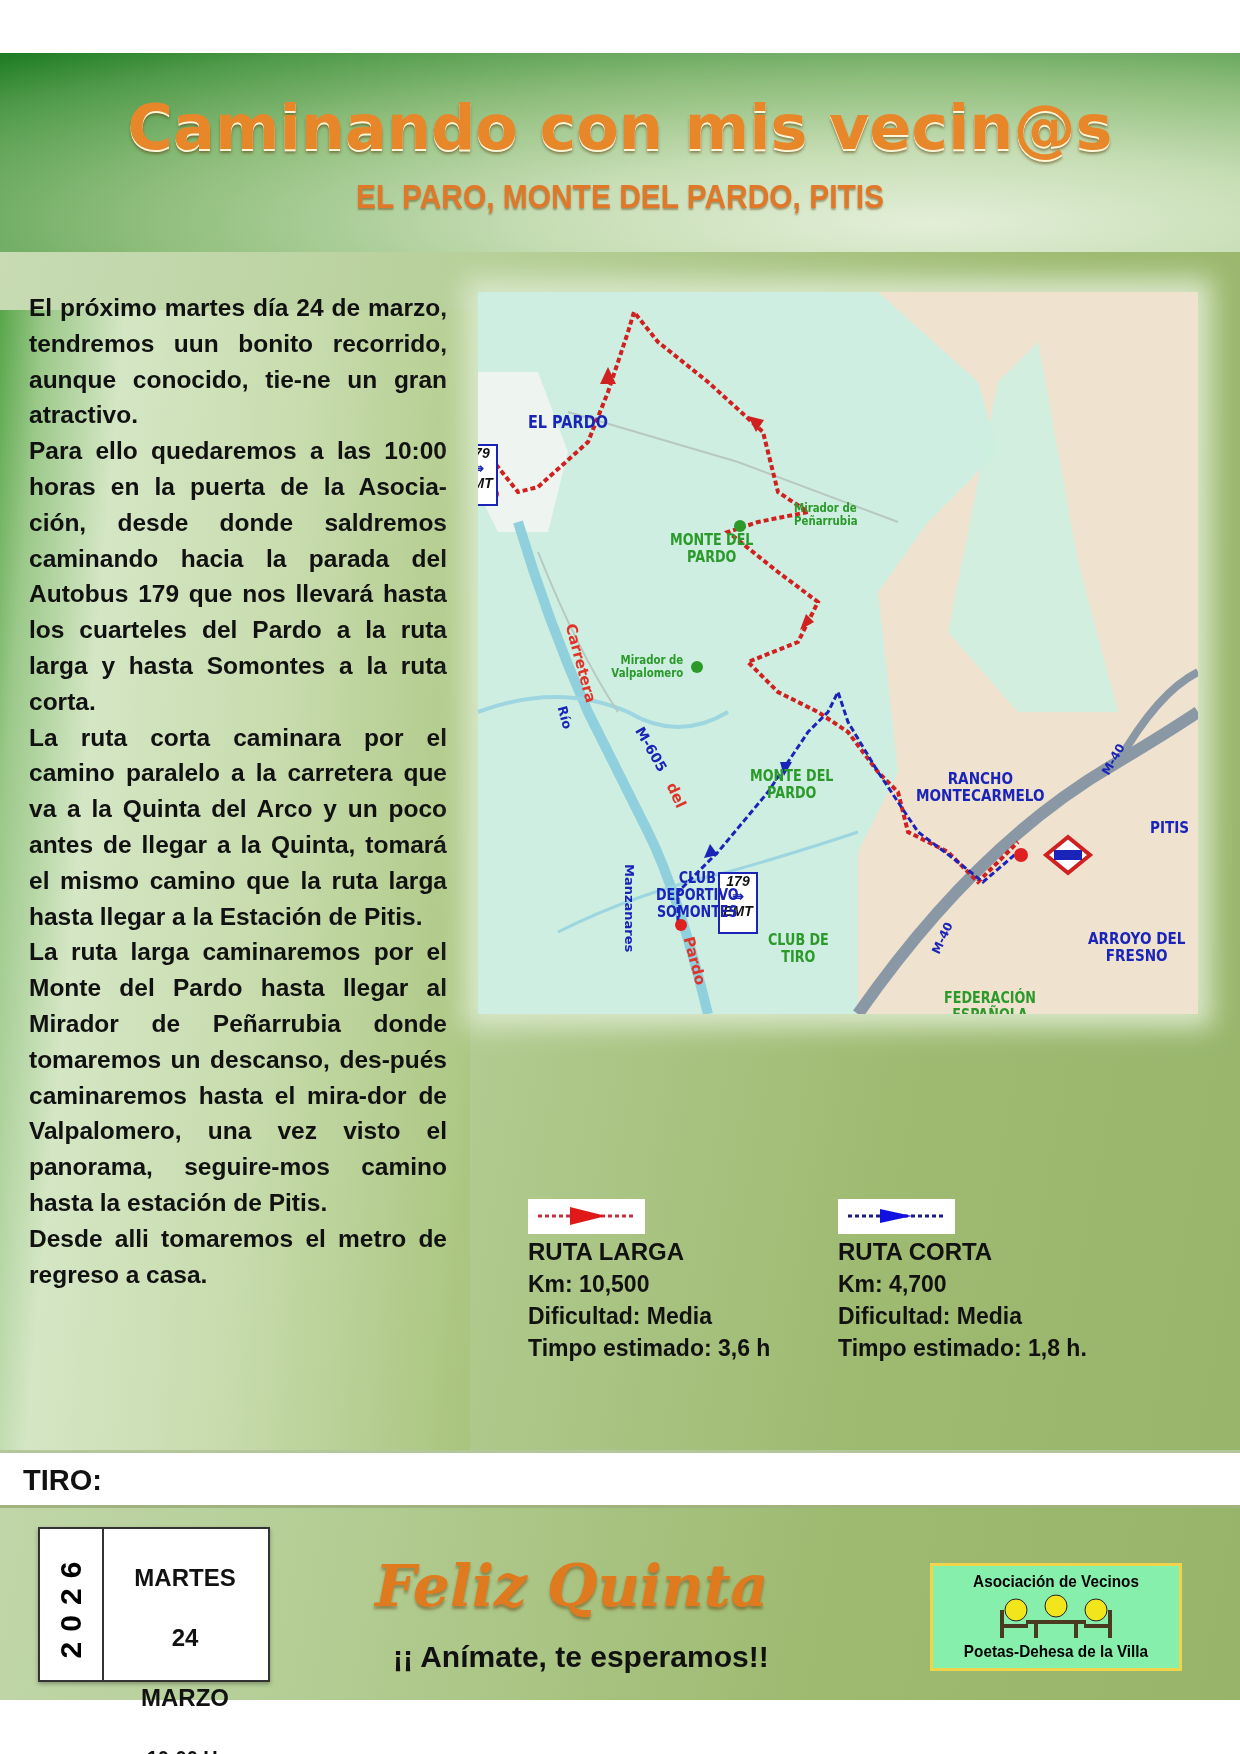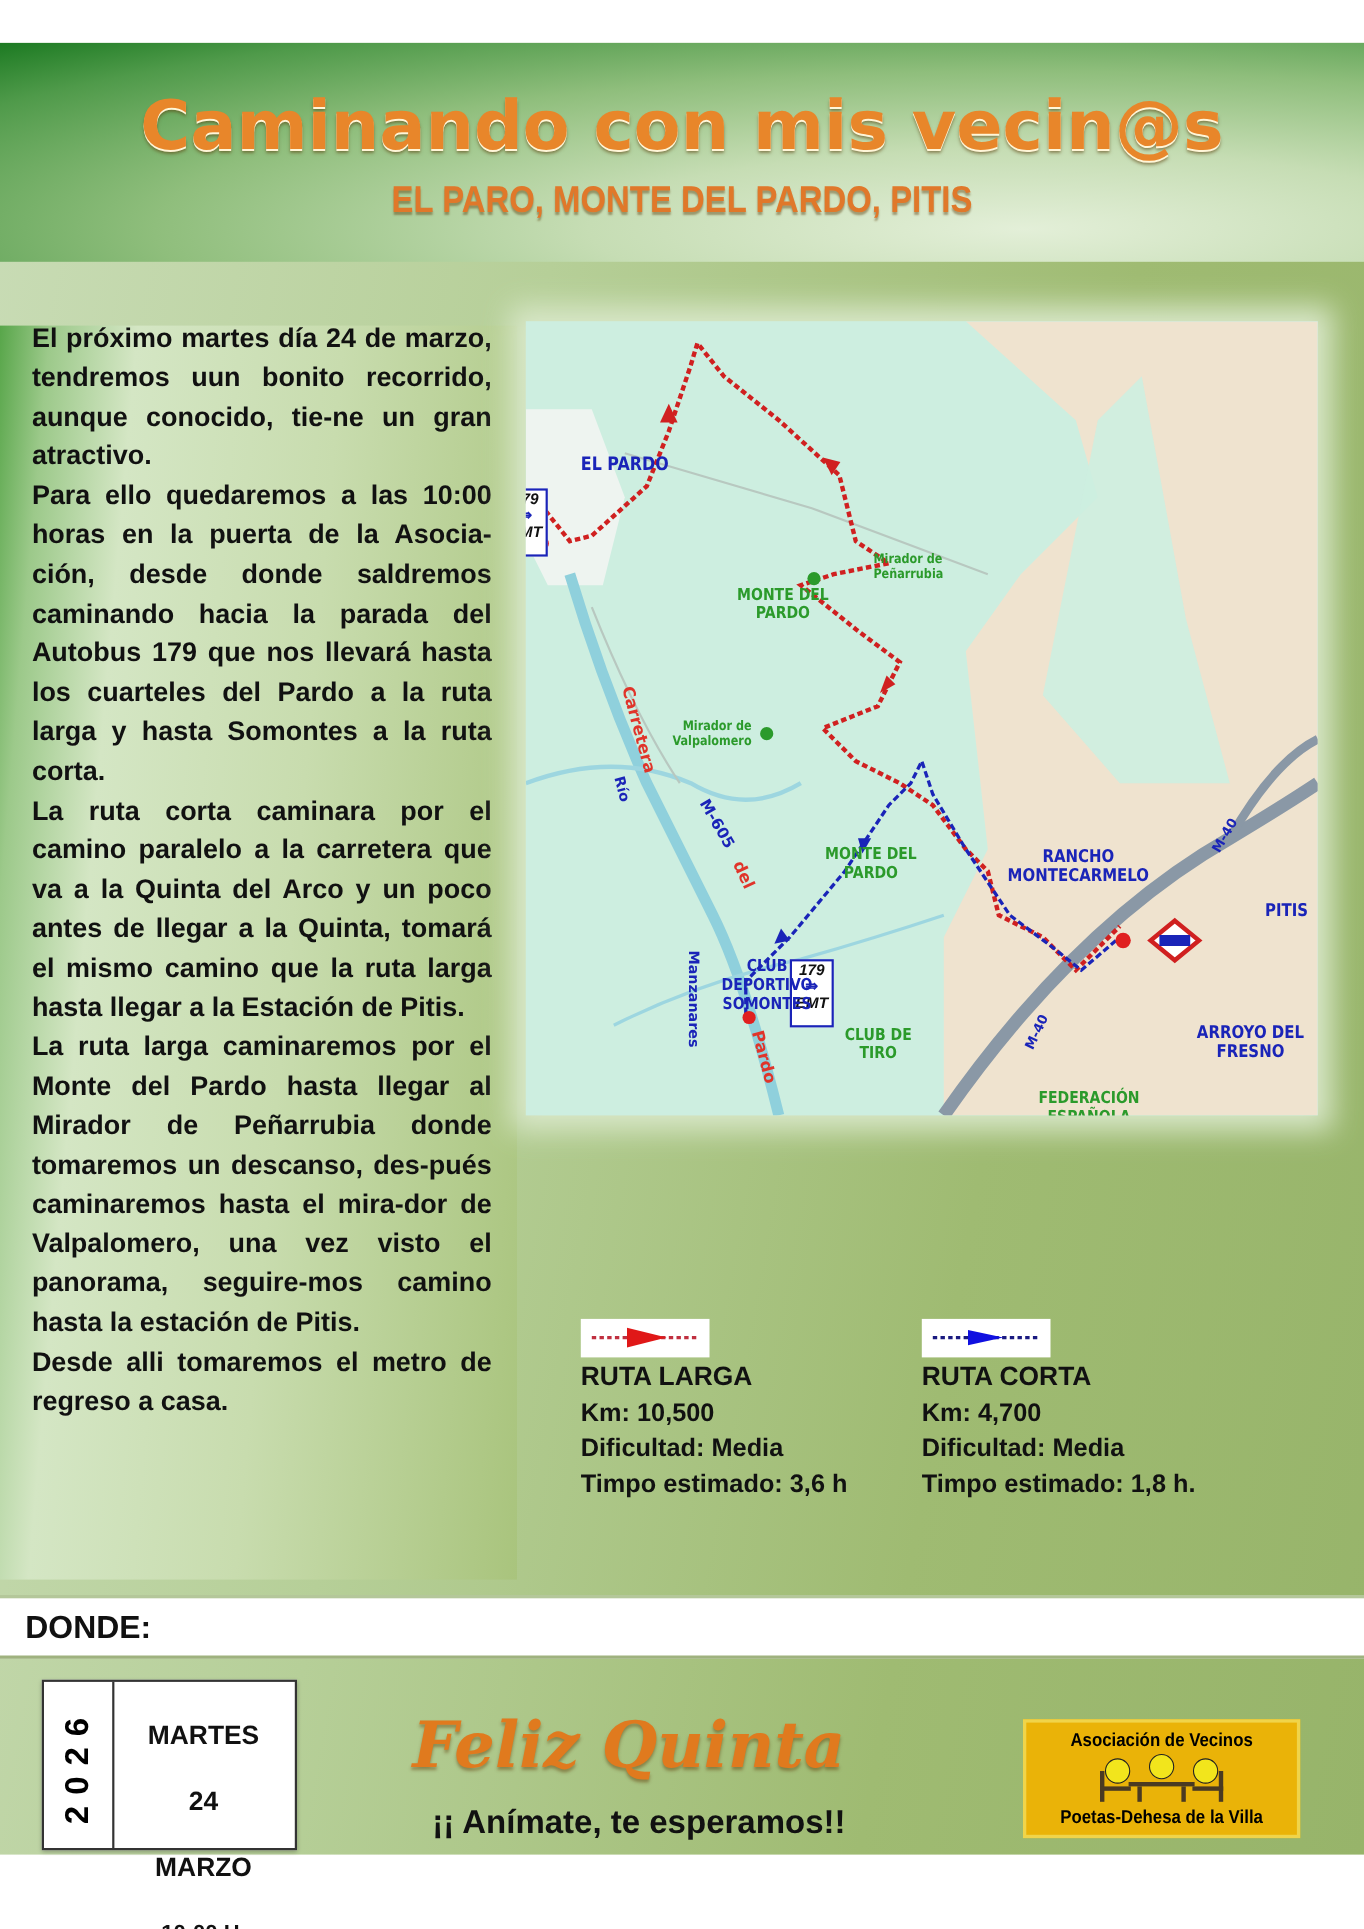--- a/index.html
+++ b/index.html
@@ -1,17 +1,17 @@
 <!DOCTYPE html>
 <html><head>
 <meta charset="utf-8">
 <style>
   html,body{margin:0;padding:0;background:#fff;}
   body{width:1240px;height:1754px;position:relative;overflow:hidden;font-family:"Liberation Sans",sans-serif;}
-  .poster{position:absolute;left:0;top:39px;width:1240px;height:1647px;
+  .poster{position:absolute;left:0;top:53px;width:1240px;height:1647px;
     background:linear-gradient(100deg,#c9dcb6 0%,#b6cf98 35%,#9fbb72 70%,#97b46a 100%);}
   .header{position:absolute;left:0;top:0;width:1240px;height:199px;
     background:radial-gradient(ellipse at 75% 85%,#e3efd8 0%,#c6ddb4 30%,#8fbe7c 60%,#4f9a4a 85%,#1c7a22 100%);}
   .title{position:absolute;left:0;right:0;top:38px;text-align:center;font-family:"DejaVu Sans",sans-serif;
     font-size:62px;font-weight:bold;color:#e8862a;letter-spacing:0px;
     text-shadow:0 2px 0 #fff6d8,0 4px 3px rgba(90,60,10,.55);}
   .subtitle{position:absolute;left:0;right:0;top:124px;text-align:center;font-family:"Liberation Sans",sans-serif;
     font-size:34px;font-weight:bold;color:#e0782a;transform:scaleX(.88);
     text-shadow:0 2px 2px rgba(90,60,10,.45);}
   .band{position:absolute;left:0;width:1240px;background:#fff;border-top:3px solid #b4c79a;border-bottom:3px solid #9fb27f;box-sizing:border-box;}
@@ -31,21 +31,21 @@
   .band2 .val{position:absolute;left:164px;top:13px;font-size:26px;font-weight:bold;color:#111;letter-spacing:-.3px;}
   .datebox{position:absolute;left:38px;top:1467px;width:232px;height:155px;background:#fff;border:2px solid #333;box-sizing:border-box;box-shadow:0 2px 4px rgba(0,0,0,.3);}
   .datebox .year{position:absolute;left:0;top:0;width:62px;height:151px;border-right:2px solid #333;}
   .datebox .year span{position:absolute;left:50%;top:50%;transform:translate(-50%,-50%) rotate(-90deg);font-size:30px;font-weight:bold;letter-spacing:10px;white-space:nowrap;}
   .datebox .lines{position:absolute;left:62px;right:0;top:6px;text-align:center;font-weight:bold;color:#111;}
   .datebox .lines div{font-size:24px;line-height:34px;margin-top:26px;}
   .datebox .lines .t{font-size:20px;}
   .feliz{position:absolute;left:375px;top:1552px;font-family:"DejaVu Serif",serif;font-style:italic;font-size:58px;font-weight:bold;color:#e07a1e;
     text-shadow:0 3px 3px rgba(90,50,0,.45);}
   .animate{position:absolute;left:393px;top:1640px;font-size:30px;font-weight:bold;color:#111;}
-  .logo{position:absolute;left:930px;top:1563px;width:252px;height:108px;background:#eab308;border:3px solid #f0d44a;box-sizing:border-box;text-align:center;}
+  .logo{position:absolute;left:930px;top:1563px;width:252px;height:108px;background:#86efac;border:3px solid #f0d44a;box-sizing:border-box;text-align:center;}
   .logo .l1{font-size:17px;font-weight:bold;margin-top:6px;transform:scaleX(.9);}
   .logo .l2{font-size:17px;font-weight:bold;position:absolute;left:0;right:0;bottom:6px;transform:scaleX(.9);}
   .lbl-map{position:absolute;font-weight:bold;font-size:15px;line-height:17px;font-family:"DejaVu Sans",sans-serif;transform:scaleX(.85);transform-origin:left top;}
   .blue{color:#1a24b8;}
   .green{color:#2b9a2b;}
   .red-text{color:#e0342a;}
   .emt{position:absolute;width:36px;height:58px;background:#fff;border:2px solid #1a24b8;font-size:14px;font-weight:bold;font-style:italic;text-align:center;color:#111;line-height:15px;}
 </style>
 </head>
 <body>
@@ -170,21 +170,21 @@
       <polygon points="42,10 74,17 42,24" fill="#1010e0"></polygon>
     </svg>
   </div>
   <div class="title-l">RUTA CORTA</div>
   <div>Km: 4,700</div>
   <div>Dificultad: Media</div>
   <div>Timpo estimado: 1,8 h.</div>
 </div>
 
 <div class="band band2" style="top:1450px;">
-  <span class="lbl">DONDE:</span>
+  <span class="lbl">TIRO:</span>
 </div>
 
 <div class="datebox" style="top:1527px;">
   <div class="year">
     <span>2026</span>
   </div>
   <div class="lines">
     <div>MARTES</div>
     <div>24</div>
     <div>MARZO</div>

